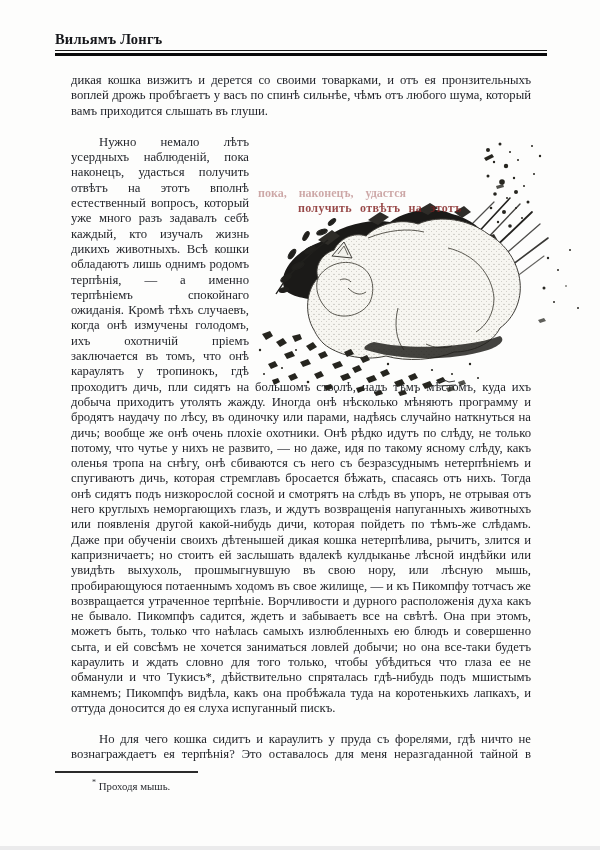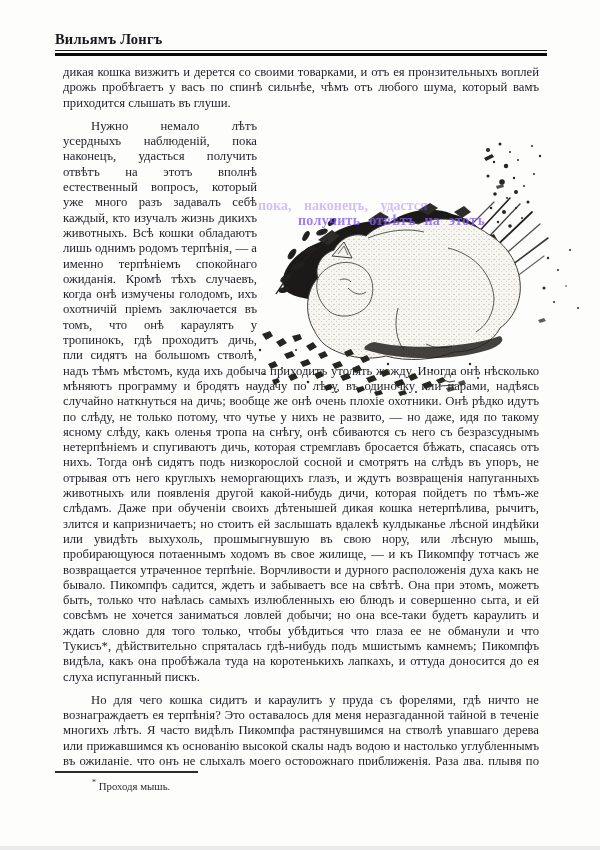--- a/index.html
+++ b/index.html
@@ -10,26 +10,26 @@
     padding-left:24px;
   }
   .header{position:absolute;left:55px;top:31px;width:492px;}
   .title{font-weight:bold;font-size:14.5px;letter-spacing:.2px;color:#15161a;}
   .rule-thin{height:1px;background:#1a1a1a;margin-top:2px;}
   .rule-thick{height:3px;background:#0a0a0a;margin-top:2px;}
   .article{
     position:absolute;left:55px;top:57px;width:492px;height:708px;overflow:hidden;
     font-size:12.7px;line-height:15.3px;text-align:justify;
   }
-  .article p{margin:8px;padding:0;}
+  .article p{margin:16px;padding:0;}
   .article p.indent{text-indent:28px;}
   .fig-spacer{float:right;width:282px;height:190px;margin-top:40px;}
   .figure{position:absolute;left:248px;top:138px;width:348px;height:268px;pointer-events:none;}
   .figure svg{display:block;width:100%;height:100%;}
-  .ghost{position:absolute;left:258px;top:198px;font-weight:bold;font-size:14px;color:#8b5cf6;line-height:15px;white-space:nowrap;}
+  .ghost{position:absolute;left:258px;top:186px;font-weight:bold;font-size:12px;color:#7f1d1d;line-height:15px;white-space:nowrap;}
   .ghost .g1{opacity:.38;word-spacing:9px;}
   .ghost .g2{opacity:.8;word-spacing:5px;letter-spacing:.3px;margin-left:40px;}
   .footnote-rule{position:absolute;left:55px;top:771px;width:143px;height:2px;background:#2b2b2b;}
   .footnote{position:absolute;left:92px;top:778px;font-size:10.8px;color:#2c2e33;}
   .footnote sup{font-size:8px;}
   .bottom-edge{position:absolute;left:0;bottom:0;width:600px;height:4px;background:#ebebec;}
 </style>
 </head>
 <body>
 

